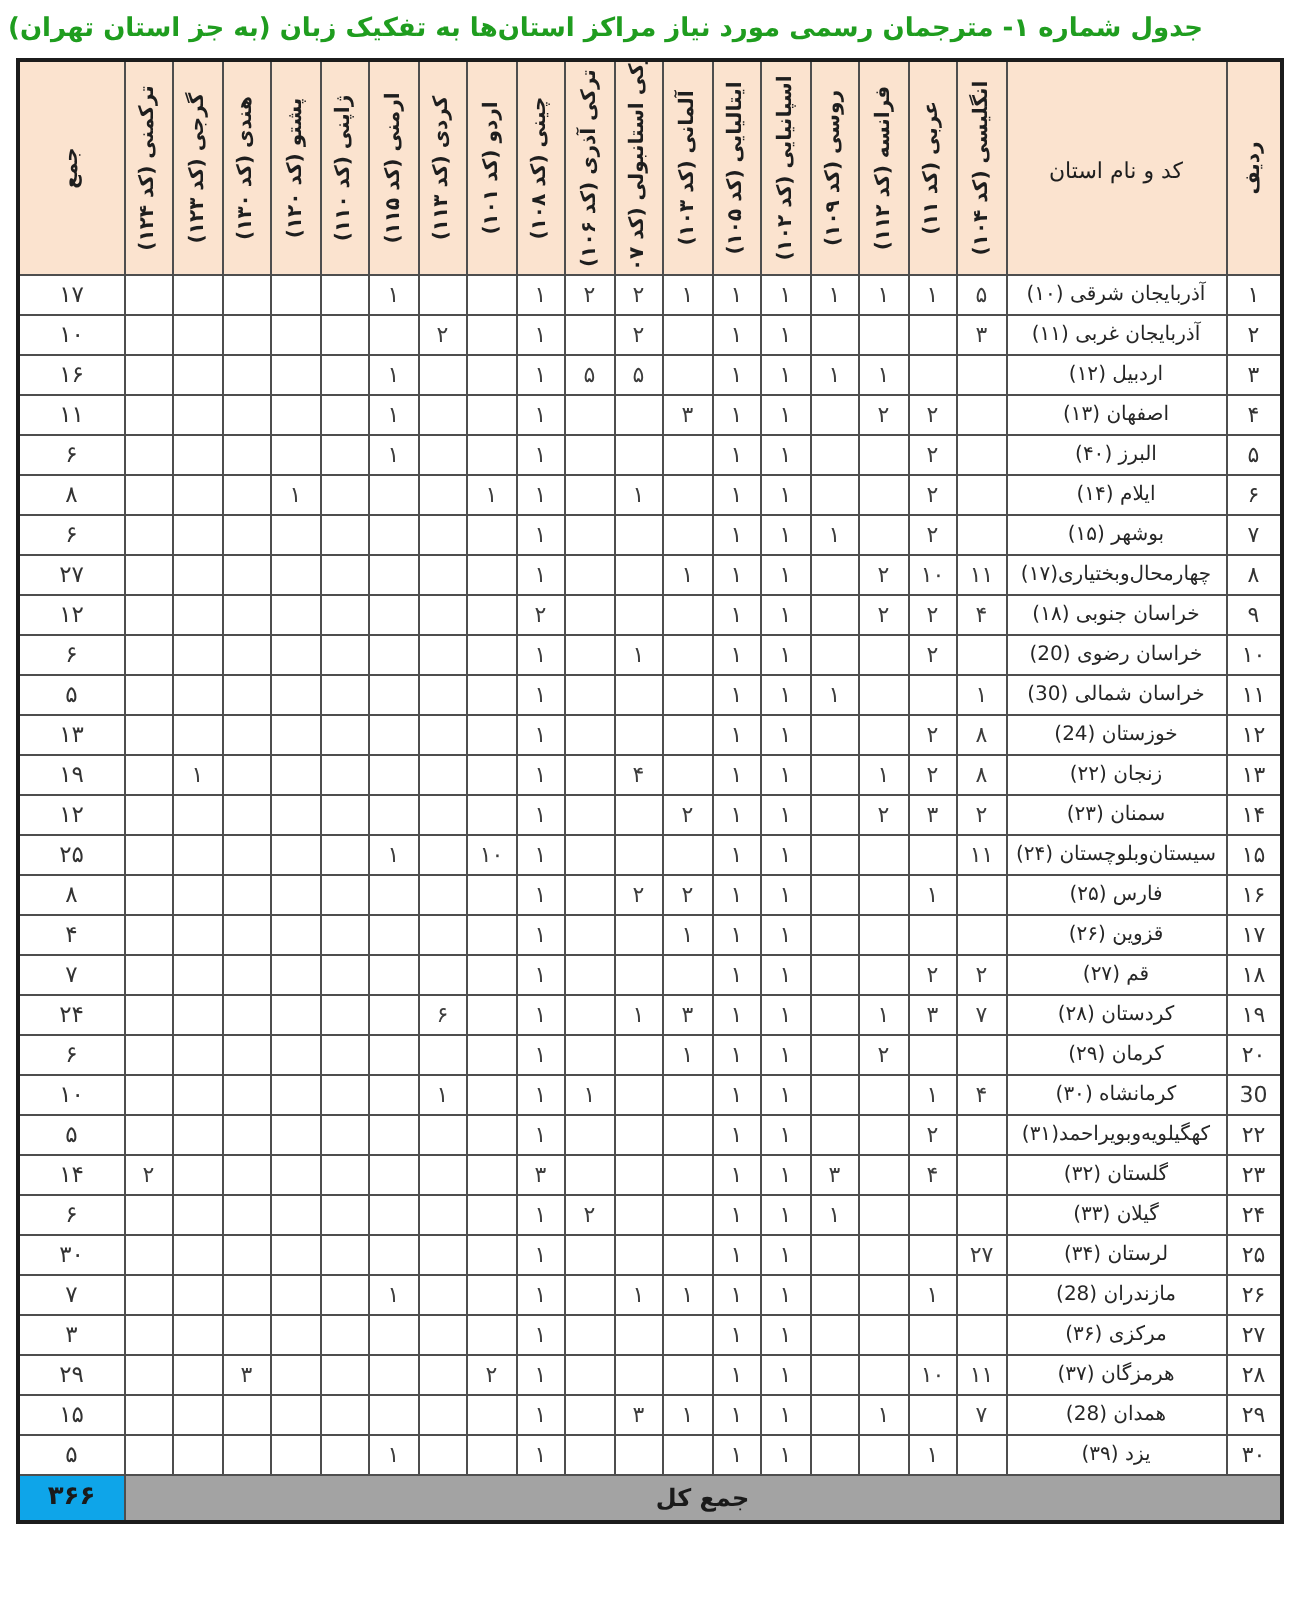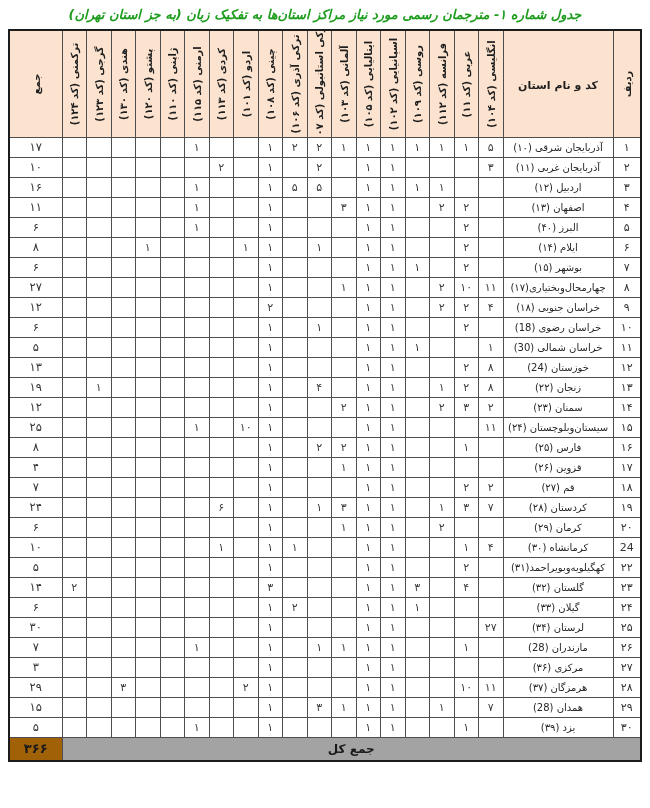--- a/index.html
+++ b/index.html
@@ -2,41 +2,41 @@
 <html lang="fa" dir="rtl"><head>
 <meta charset="utf-8">
 <style>
   html,body{margin:0;padding:0;background:#fff;}
   body{
     width:650px;height:808px;overflow:hidden;
     font-family:"DejaVu Sans","Liberation Sans",sans-serif;
     direction:rtl;
   }
   .title{
-    text-align:center;font-weight:bold;font-size:13px;
-    padding:7px 4px 5px 4px;line-height:1.3;font-style:italic;
+    text-align:left;font-weight:bold;font-size:13px;
+    padding:7px 4px 5px 4px;line-height:1.3;
   }
   table{
     border-collapse:collapse;table-layout:fixed;
     margin:0 auto;direction:rtl;
     border:2px solid #1c1c1c;
   }
   th,td{
     border:1px solid #4e4e4e;
     text-align:center;vertical-align:middle;
     padding:0;overflow:hidden;
   }
   thead th{height:106px;font-weight:bold;position:relative;}
   .vhead{
     position:absolute;left:50%;top:50%;
     transform:translate(-50%,-50%) rotate(-90deg);
     transform-origin:center;
     white-space:nowrap;font-size:10px;font-weight:bold;color:#1e1e1e;
   }
-  .hhead{font-size:11px;font-weight:bold;color:#1e1e1e;}
+  .hhead{font-size:11px;font-weight:normal;color:#1e1e1e;}
   tbody td{height:19px;font-size:11px;color:#3d3d3d;}
   td.province{font-size:10px;color:#262626;}
   td.rowno{font-size:11px;color:#333;}
   td.rowsum{font-size:11.5px;color:#333;}
   tfoot td{height:22px;font-weight:bold;font-size:12px;color:#1a1a1a;}
   tfoot td.grand{font-size:13px;}
 </style>
 </head>
 <body>
 
@@ -334,21 +334,21 @@
         <td></td>
         <td></td>
         <td></td>
         <td></td>
         <td></td>
         <td></td>
         <td class="rowsum">۱۲</td>
       </tr>
       <tr>
         <td class="rowno">۱۰</td>
-        <td class="province">خراسان رضوی (18)</td>
+        <td class="province">خراسان رضوی (20)</td>
         <td></td>
         <td>۲</td>
         <td></td>
         <td></td>
         <td>۱</td>
         <td>۱</td>
         <td></td>
         <td>۱</td>
         <td></td>
         <td>۱</td>
@@ -586,21 +586,21 @@
         <td></td>
         <td></td>
         <td></td>
         <td></td>
         <td></td>
         <td></td>
         <td></td>
         <td class="rowsum">۶</td>
       </tr>
       <tr>
-        <td class="rowno">24</td>
+        <td class="rowno">30</td>
         <td class="province">کرمانشاه (۳۰)</td>
         <td>۴</td>
         <td>۱</td>
         <td></td>
         <td></td>
         <td>۱</td>
         <td>۱</td>
         <td></td>
         <td></td>
         <td>۱</td>
@@ -819,16 +819,16 @@
         <td></td>
         <td></td>
         <td></td>
         <td></td>
         <td class="rowsum">۵</td>
       </tr>
     </tbody>
   <tfoot>
     <tr>
       <td class="grand-label" colspan="20" style="background: #a3a3a3;">جمع کل</td>
-      <td class="grand" style="background: #a16207; margin-left: 27px;">۳۶۶</td>
+      <td class="grand" style="background: #0ea5e9; margin-left: 27px;">۳۶۶</td>
     </tr>
   </tfoot>
 </table>
 
 </body></html>

